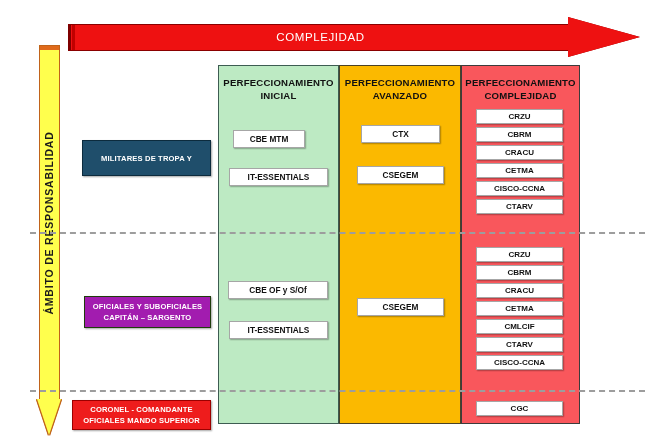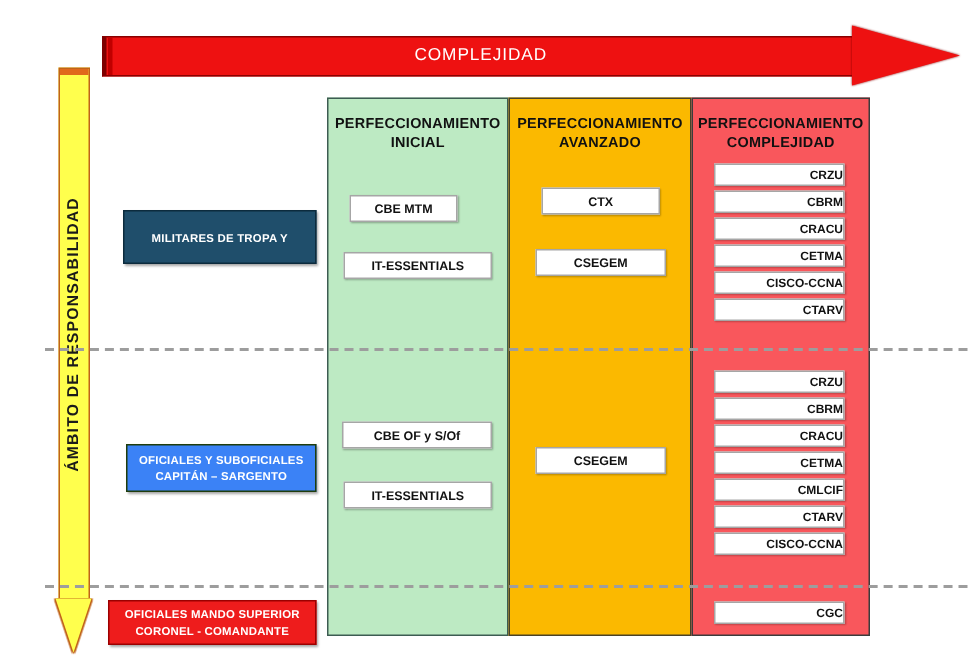--- a/index.html
+++ b/index.html
@@ -65,39 +65,39 @@
     font-size:9.6px;font-weight:bold;color:#111;line-height:13px;letter-spacing:.2px;
   }
 
   
   .chip{
     position:absolute;background:#ffffff;border:1.2px solid #a6a6a6;
     box-sizing:border-box;text-align:center;color:#111;font-weight:bold;
     box-shadow:0.8px 0.8px 1.2px rgba(0,0,0,.30);
   }
   .chip.big{height:18px;line-height:16px;font-size:8.3px;}
-  .chip.sm{height:15px;line-height:13px;font-size:8px;text-align:right;}
+  .chip.sm{height:15px;line-height:13px;font-size:8px;}
 
   
   .band-sep{
     position:absolute;left:30px;width:615px;height:0;
     border-top:2.2px dashed #9d9d9d;
   }
   #band-sep-1{top:232px;}
   #band-sep-2{top:390px;}
 
   
   .role-box{
     position:absolute;box-sizing:border-box;text-align:center;
     font-size:7.6px;font-weight:bold;color:#ffffff;letter-spacing:.15px;
     box-shadow:1px 1px 1.6px rgba(0,0,0,.35);
     display:flex;flex-direction:column;justify-content:center;line-height:11px;
   }
   #role-mtm{left:82px;top:140px;width:129px;height:36px;background:#1f4e6b;border:1.3px solid #0c2b3d;}
-  #role-ofsof{left:84px;top:296px;width:127px;height:32px;background:#3b82f6;border:1.3px solid #1f3d0c;}
+  #role-ofsof{left:84px;top:296px;width:127px;height:32px;background:#a21caf;border:1.3px solid #1f3d0c;}
   #role-mando{left:72px;top:400px;width:139px;height:30px;background:#ee1c1c;border:1.3px solid #9c0000;}
 </style>
 </head>
 <body>
 
 <div id="stage">
 
   <div id="complexity-arrow">
     <div class="shaft"></div>
     <div class="shaft-inner"></div>
@@ -163,17 +163,17 @@
   <div class="role-box" id="role-mtm">
     <span>MILITARES  DE TROPA Y</span>
   </div>
 
   <div class="role-box" id="role-ofsof">
     <span>OFICIALES Y SUBOFICIALES</span>
     <span>CAPITÁN – SARGENTO</span>
   </div>
 
   <div class="role-box" id="role-mando">
+    <span>CORONEL - COMANDANTE</span>
     <span>OFICIALES MANDO SUPERIOR</span>
-    <span>CORONEL - COMANDANTE</span>
   </div>
 
 </div>
 
 </body></html>

